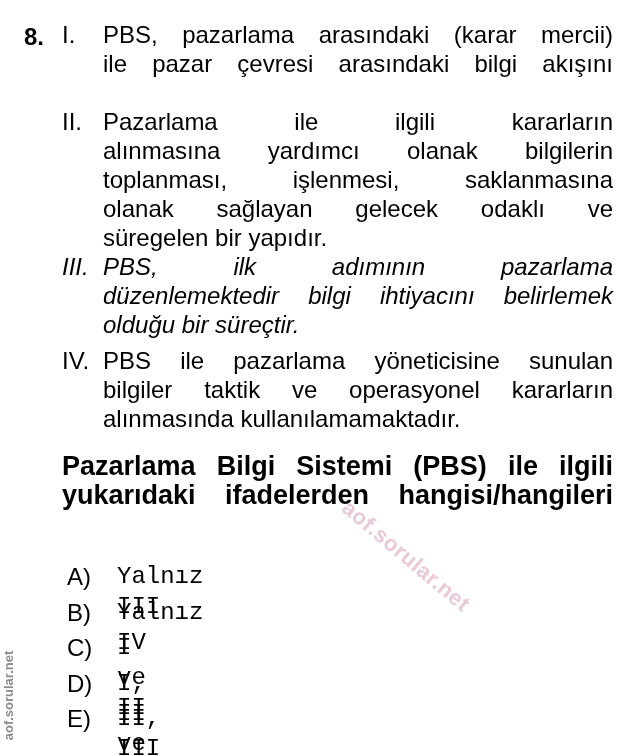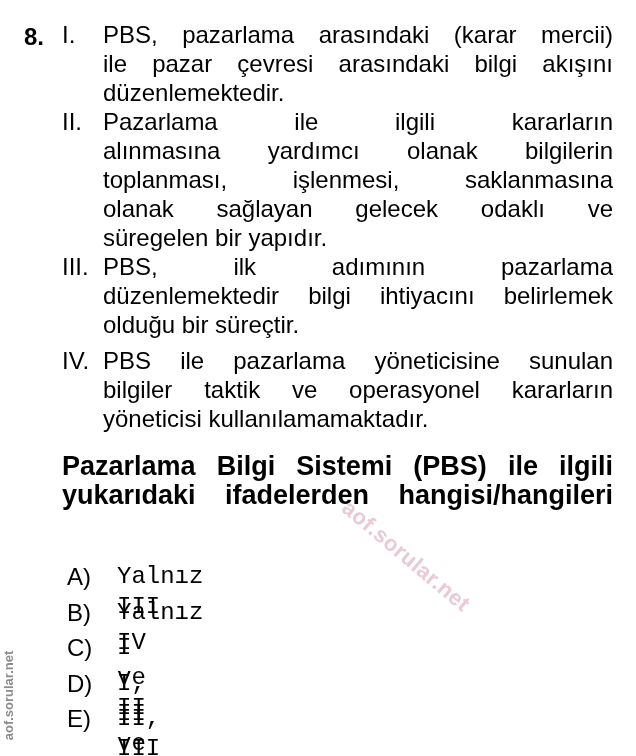--- a/index.html
+++ b/index.html
@@ -35,50 +35,49 @@
 </head>
 <body>
 
 <div class="qnum">8.</div>
 
 <div class="stmt" style="top:20px;">
   <span class="roman">I.</span>
   <div class="text">
     <span class="line">PBS, pazarlama arasındaki (karar mercii)</span>
     <span class="line">ile pazar çevresi arasındaki bilgi akışını</span>
-    <span class="line last">düzenlemektedir.</span>
   </div>
 </div>
 
 <div class="stmt" style="top:107px;">
   <span class="roman">II.</span>
   <div class="text">
     <span class="line">Pazarlama ile ilgili kararların</span>
     <span class="line">alınmasına yardımcı olanak bilgilerin</span>
     <span class="line">toplanması, işlenmesi, saklanmasına</span>
     <span class="line">olanak sağlayan gelecek odaklı ve</span>
     <span class="line last">süregelen bir yapıdır.</span>
   </div>
 </div>
 
-<div class="stmt" style="top:252px;">
+<div class="stmt" style="top:252px;font-style:italic;">
   <span class="roman">III.</span>
   <div class="text">
     <span class="line">PBS, ilk adımının pazarlama</span>
     <span class="line">düzenlemektedir bilgi ihtiyacını belirlemek</span>
     <span class="line last">olduğu bir süreçtir.</span>
   </div>
 </div>
 
 <div class="stmt" style="top:346px;">
   <span class="roman">IV.</span>
   <div class="text">
     <span class="line">PBS ile pazarlama yöneticisine sunulan</span>
     <span class="line">bilgiler taktik ve operasyonel kararların</span>
-    <span class="line last">yöneticisi kullanılamamaktadır.</span>
+    <span class="line last">alınmasında kullanılamamaktadır.</span>
   </div>
 </div>
 
 <div class="question">
   <span class="line">Pazarlama Bilgi Sistemi (PBS) ile ilgili</span>
   <span class="line">yukarıdaki ifadelerden hangisi/hangileri</span>
 </div>
 
 <div class="options">
   <div class="opt">

